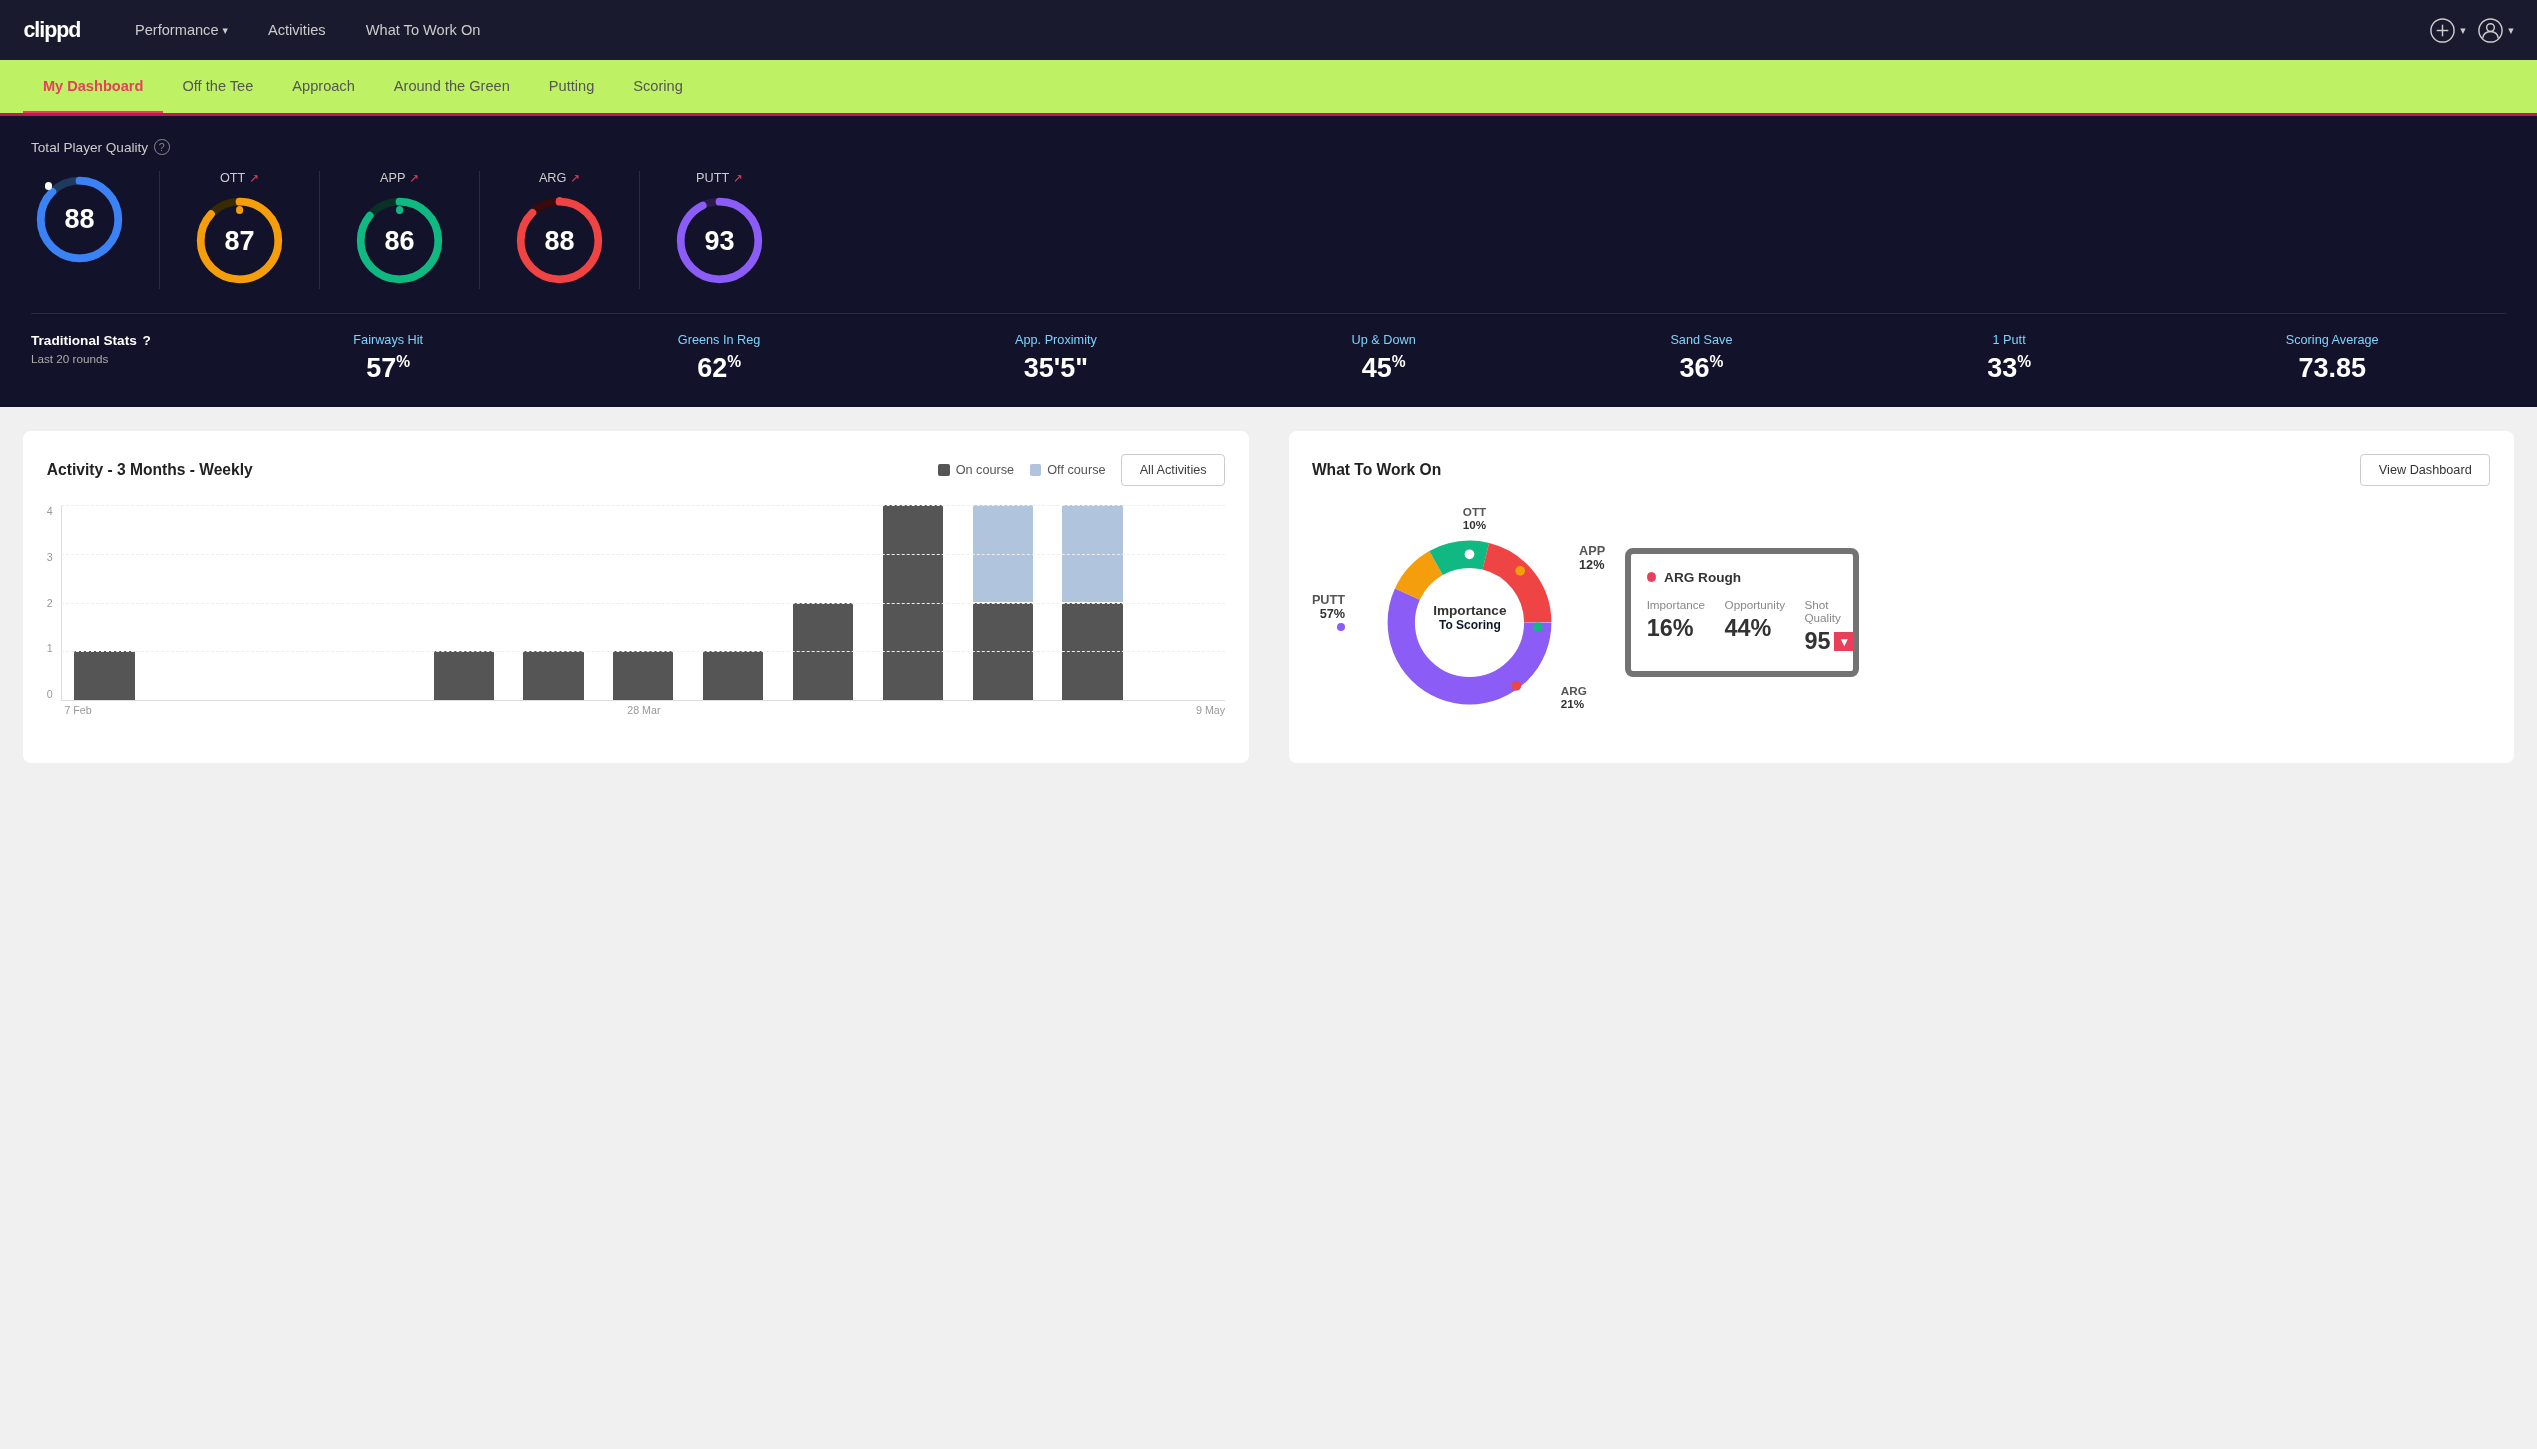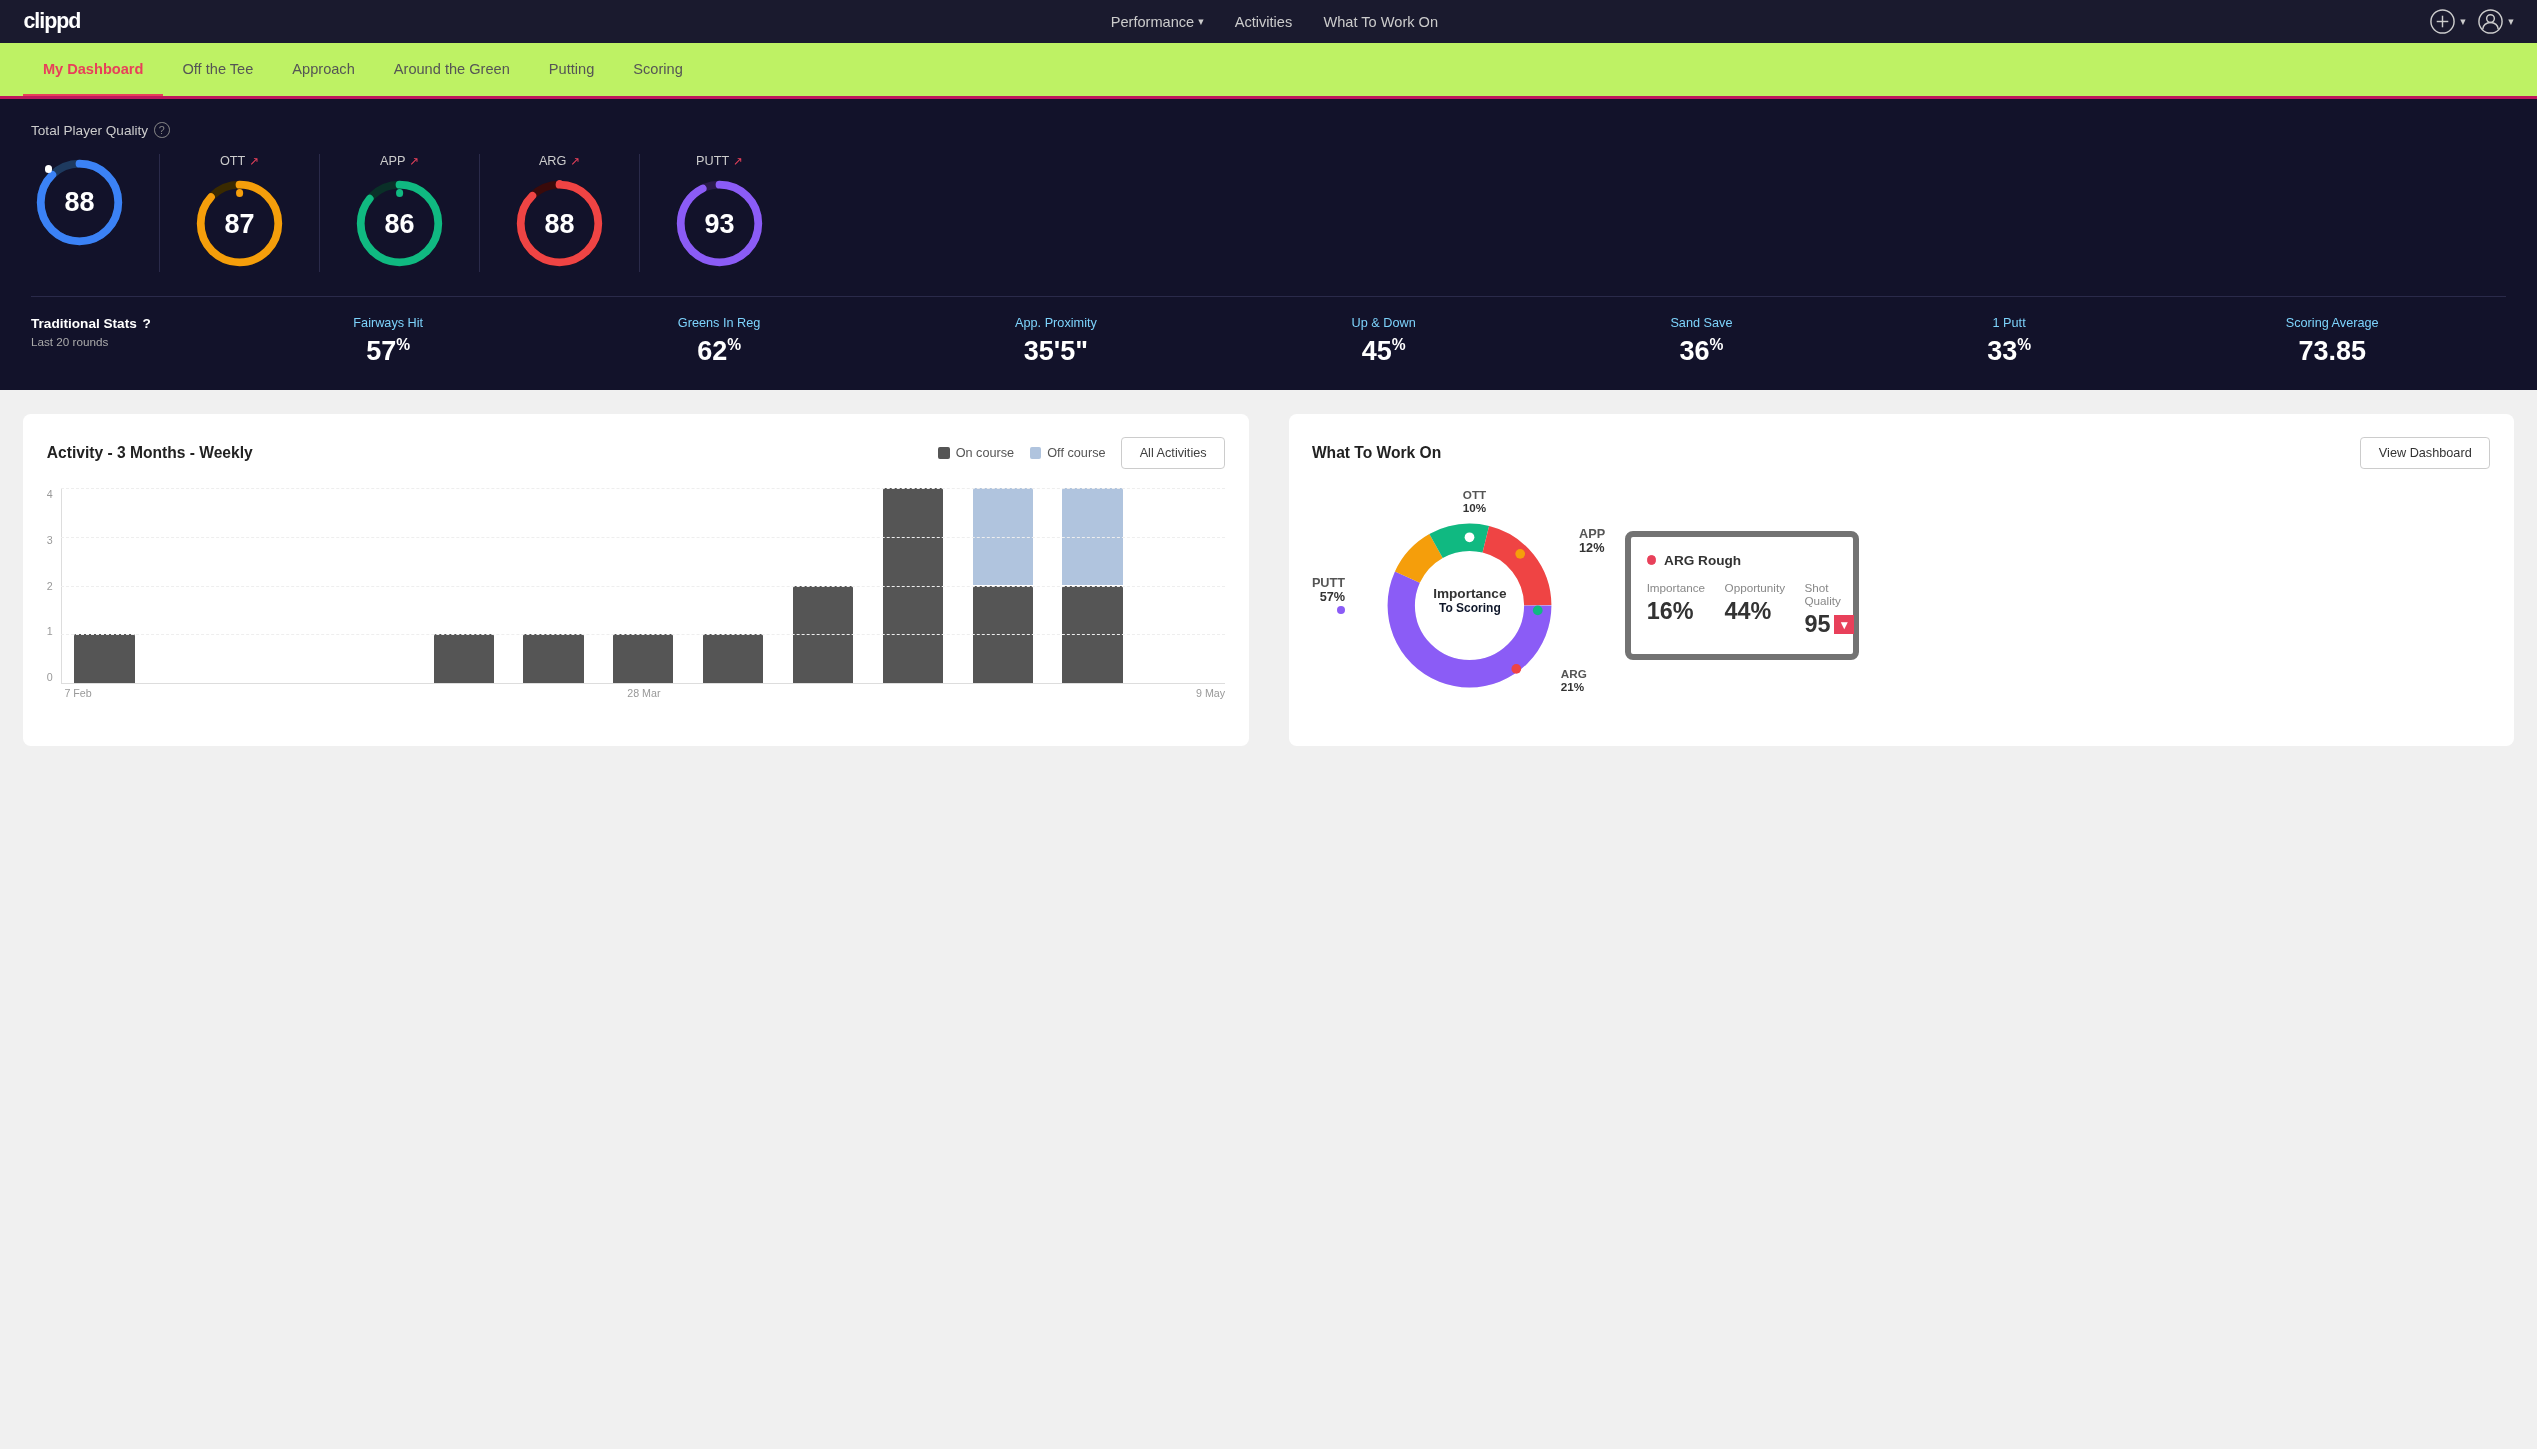--- a/index.html
+++ b/index.html
@@ -4,31 +4,31 @@
   <style>
     * { box-sizing: border-box; margin: 0; padding: 0; }
     body { font-family: -apple-system, BlinkMacSystemFont, 'Segoe UI', sans-serif; background: #f0f0f0; color: #fff; }
 
     
     .top-nav {
       background: #1a1a2e;
       display: flex;
       align-items: center;
       padding: 0 23.4px;
-      height: 43px;
+      height: 60px;
     }
     .logo {
       color: #e8405a;
       font-weight: 800;
       font-size: 21.4px;
       margin-right: 39px;
       letter-spacing: -1px;
     }
     .logo span { color: #fff; }
-    .nav-links { display: flex; gap: 0; flex: 1; justify-content: center; }
+    .nav-links { display: flex; gap: 9px; flex: 1; }
     .nav-link {
       color: #ccc;
       padding: 7.8px 15.6px;
       cursor: pointer;
       font-size: 14.6px;
       border-radius: 3.9px;
       display: flex; align-items: center; gap: 3.9px;
     }
     .nav-icons { display: flex; gap: 11.7px; align-items: center; }
     .nav-icon-btn {

